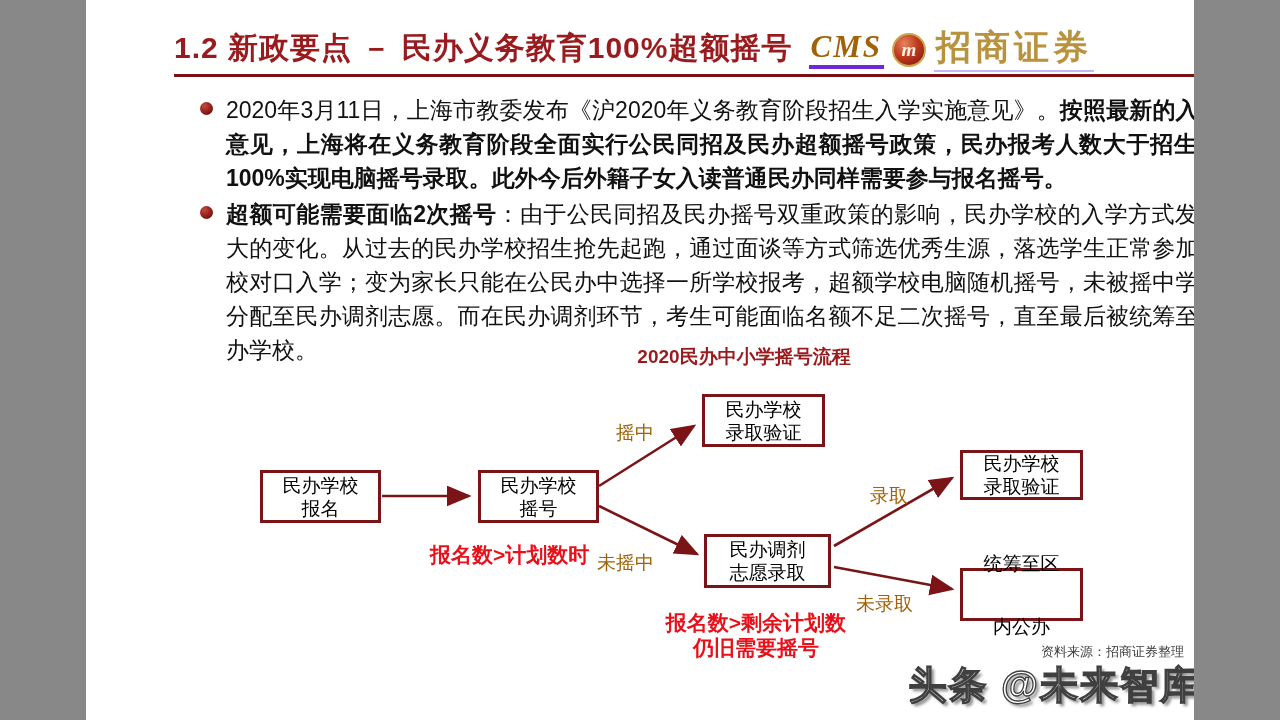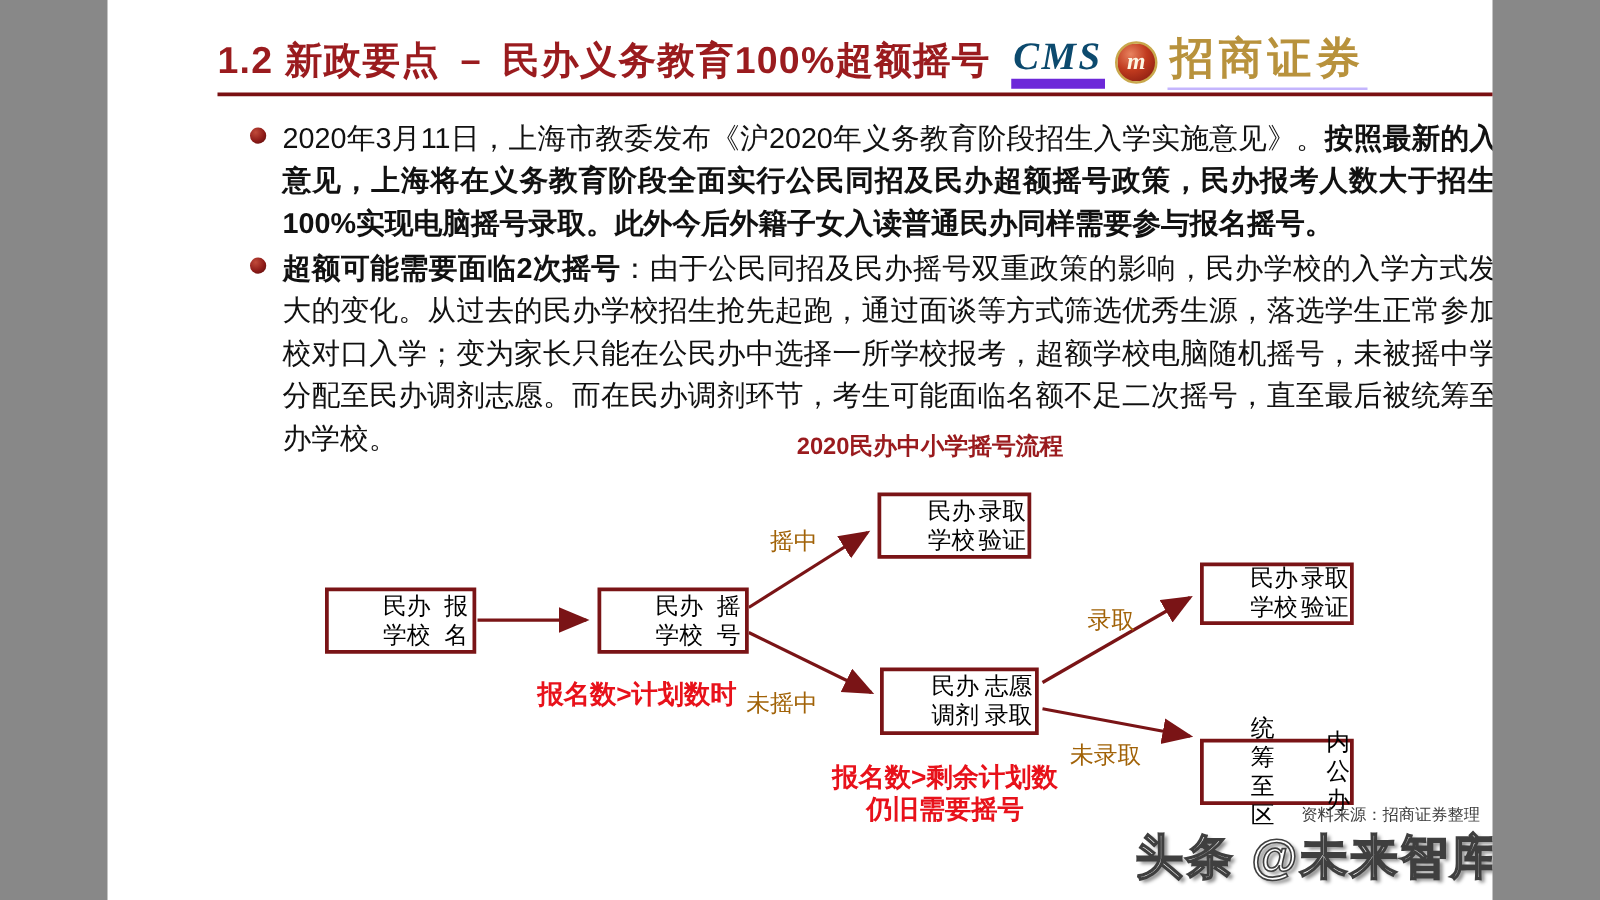--- a/index.html
+++ b/index.html
@@ -22,22 +22,22 @@
     position: absolute; left: 88px; top: 74px;
     width: 1092px; height: 3px; background: #7a1012;
   }
   .logo {
     position: absolute; right: 100px; top: 27px;
     display: flex; align-items: center; gap: 8px;
   }
   .logo-cms {
     font-family: "Liberation Serif", serif;
     font-style: italic; font-weight: 700; font-size: 31px;
-    color: #0c4a6e; letter-spacing: 2px;
-    border-bottom: 8px solid #6d28d9; padding: 0 2px 1px 2px;
+    color: #a16207; letter-spacing: 2px;
+    border-bottom: 4px solid #6d28d9; padding: 0 2px 1px 2px;
     line-height: 1.1;
   }
   .logo-ball {
     width: 34px; height: 34px; border-radius: 50%;
     background: radial-gradient(circle at 35% 28%, #e8835f 0%, #c03a1e 45%, #7c150e 100%);
     border: 2px solid #c9a84c;
     display: flex; align-items: center; justify-content: center;
   }
   .logo-ball span {
     font-family: "Liberation Serif", serif;
@@ -63,25 +63,24 @@
   }
   
   .fc-title {
     position: absolute; left: 548px; top: 344px; width: 220px;
     text-align: center; font-size: 19px; font-weight: 700; color: #9a1b1e;
     white-space: nowrap;
   }
   .fc-box {
     position: absolute;
     border: 3px solid #7a1416; background: #ffffff;
-    display: flex; flex-direction: row;
+    display: flex; flex-direction: column;
     align-items: center; justify-content: center;
     font-size: 19px; line-height: 23px; color: #000000;
     text-align: center;
-    padding-left: 36px;
   }
   .fc-label {
     position: absolute; font-size: 19px; color: #a16207; white-space: nowrap;
   }
   .fc-note {
     position: absolute; font-weight: 700; color: #e8111a;
     font-size: 21px; white-space: nowrap;
   }
   .fc-note-center { text-align: center; line-height: 25px; }
   .fc-arrows { position: absolute; left: 0; top: 0; pointer-events: none; }
@@ -152,21 +151,21 @@
     <span>录取验证</span>
   </div>
   <div class="fc-box" style="left:618px; top:534px; width:127px; height:54px;">
     <span>民办调剂</span>
     <span>志愿录取</span>
   </div>
   <div class="fc-box" style="left:874px; top:450px; width:123px; height:50px;">
     <span>民办学校</span>
     <span>录取验证</span>
   </div>
-  <div class="fc-box" style="left:874px; top:591px; width:123px; height:53px;gap:40px;">
+  <div class="fc-box" style="left:874px; top:568px; width:123px; height:53px;gap:40px;">
     <span>统筹至区</span>
     <span>内公办</span>
   </div>
 
   <div class="fc-label" style="left:530px; top:420px;">摇中</div>
   <div class="fc-label" style="left:511px; top:550px;">未摇中</div>
   <div class="fc-label" style="left:763px; top:483px;margin-left:21px;">录取</div>
   <div class="fc-label" style="left:770px; top:591px;">未录取</div>
 
   <div class="fc-note fc-note-center" style="left:570px; top:610px; width:200px;">

